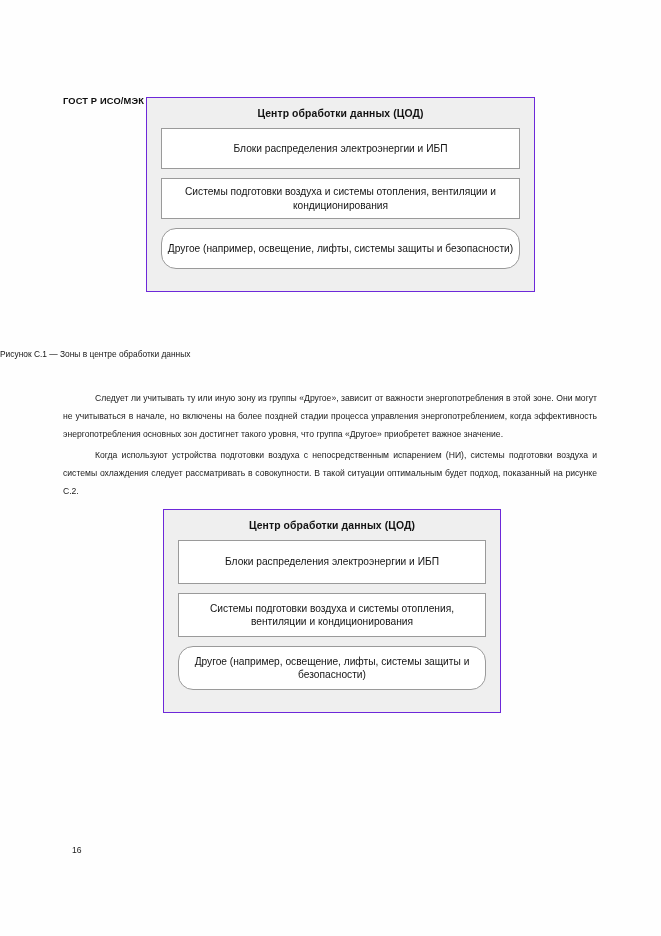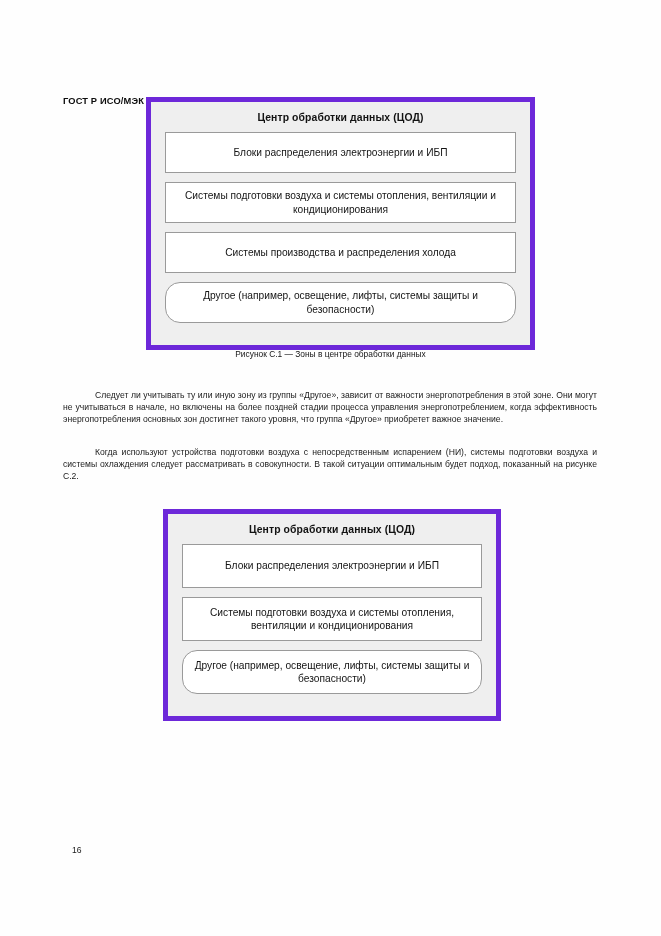--- a/index.html
+++ b/index.html
@@ -36,21 +36,21 @@
     white-space: nowrap;
     margin-top: 38px;
   }
 
   
   .figure-wrap { position: absolute; }
 
   .dc-container {
     box-sizing: border-box;
     background: #efefef;
-    border: 5px solid #6d28d9;
+    border: 1px solid #6d28d9;
     padding: 10px 14px 12px 14px;
   }
   .dc-title {
     text-align: center;
     font-size: 10.4px;
     font-weight: bold;
     color: #121212;
     margin-bottom: 9px;
     letter-spacing: 0.1px;
   }
@@ -74,35 +74,34 @@
   #figure-1 { left: 146px; top: 97px; width: 389px; }
   #figure-1 .zone-box { height: 41px; }
 
   
   #figure-2 { left: 163px; top: 509px; width: 338px; }
   #figure-2 .zone-box { height: 44px; }
 
   .fig-caption {
     position: absolute;
     width: 100%;
-    text-align: center;
     font-size: 8.4px;
     line-height: 12.5px;
     color: #161616;
   }
   #caption-1 { left: 0; top: 348px; }
   #caption-2 { left: 0; top: 722px; }
 
   
   .body-par {
     position: absolute;
     left: 63px;
     width: 534px;
     font-size: 8.6px;
-    line-height: 12px;
+    line-height: 18px;
     text-align: justify;
     text-indent: 32px;
     color: #1a1a1a;
     hyphens: none;
   }
   #par-1 { top: 389px; }
   #par-2 { top: 446px; }
   #par-3 { top: 774px; }
 
   
@@ -119,21 +118,20 @@
 
 <div class="page">
 
   <div class="doc-header">ГОСТ Р ИСО/МЭК 30134-2—2018</div>
 
   <div class="figure-wrap" id="figure-1">
     <div class="dc-container">
       <div class="dc-title">Центр обработки данных (ЦОД)</div>
       <div class="zone-box">Блоки распределения электроэнергии и ИБП</div>
       <div class="zone-box">Системы подготовки воздуха и системы отопления, вентиляции и кондиционирования</div>
-      <div class="zone-box">Системы производства и распределения холода</div>
       <div class="zone-box">Другое (например, освещение, лифты, системы защиты и безопасности)</div>
     </div>
   </div>
 
   <div class="fig-caption" id="caption-1">
     <span>Рисунок С.1 — Зоны в центре обработки данных</span>
   </div>
 
   <div class="body-par" id="par-1">Следует ли учитывать ту или иную зону из группы «Другое», зависит от важности энергопотребления в этой зоне. Они могут не учитываться в начале, но включены на более поздней стадии процесса управления энергопотреблением, когда эффективность энергопотребления основных зон достигнет такого уровня, что группа «Другое» приобретет важное значение.</div>
 

